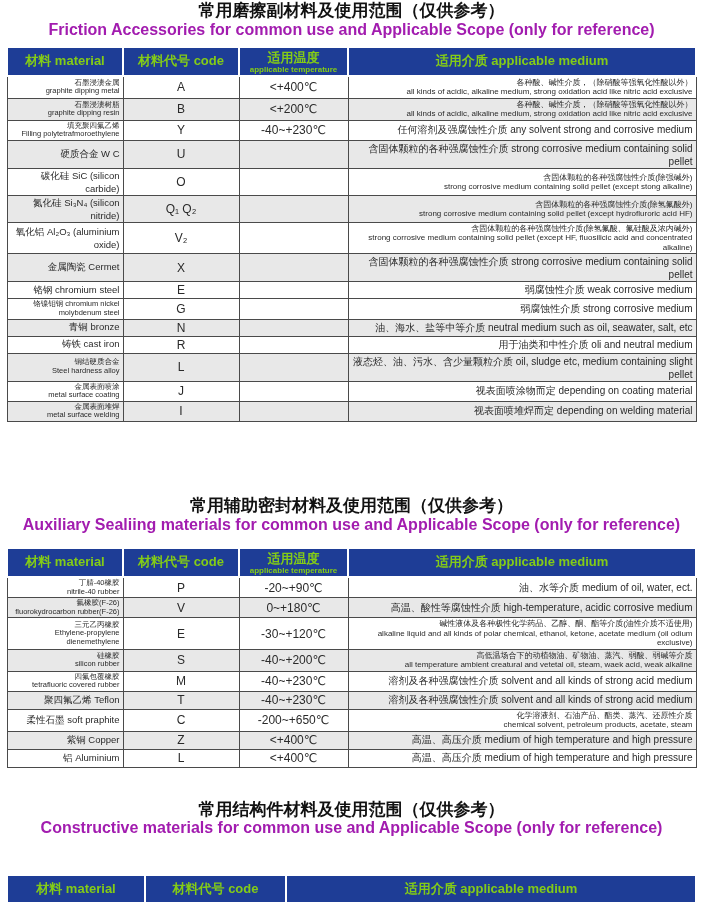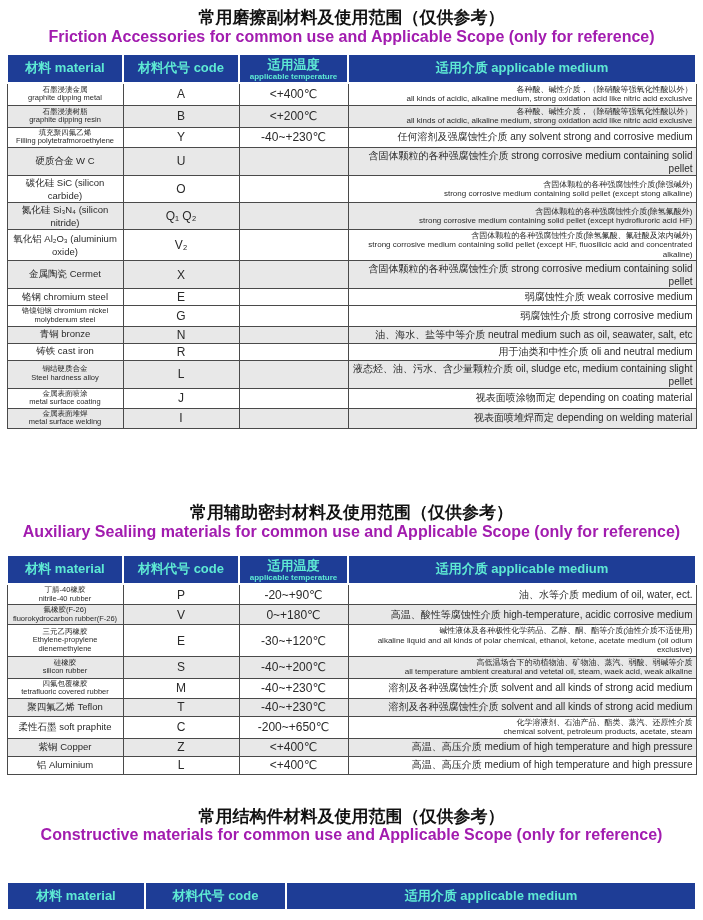--- a/index.html
+++ b/index.html
@@ -15,48 +15,48 @@
   .title-en{font-size:16px;font-weight:bold;color:#a21caf;}
   .tbl{
     border-collapse:collapse;
     width:689px;
     margin:0 auto;
     table-layout:fixed;
     border:1px solid #4a4a4a;
   }
   .tbl th{
     background:#1e3d96;
-    color:#5eead4;
+    color:#84cc16;
     font-weight:bold;
     border:2px solid #ffffff;
     height:24px;
     font-size:13px;
     padding:1px 2px;
     text-align:center;
     vertical-align:middle;
   }
   .tbl th .sub{font-size:8px;font-weight:bold;line-height:1;margin-top:-1px;}
   .tbl td{
     border:1px solid #4a4a4a;
     padding:1px 3px;
     vertical-align:middle;
     color:#2a2a2a;
     overflow:hidden;
   }
   .tbl tr.alt td{background:#e8e8e8;}
-  td.material{text-align:center;font-size:9.5px;}
+  td.material{text-align:right;font-size:9.5px;}
   td.material.two{font-size:7.5px;line-height:1.15;}
   td.code{text-align:center;font-size:12px;}
   td.temp{text-align:center;font-size:12px;}
   td.medium{text-align:right;font-size:10px;}
   td.medium.two{font-size:8px;line-height:1.18;}
   .t1 tr{height:16px;}
   .t2 tr{height:18px;}
   .t3 tr{height:19px;}
-  .gap-top1{padding-top:8px;}
+  .gap-top1{padding-top:1px;}
   .mt-table1{margin-top:7px;}
   .mt-title2{margin-top:74px;}
   .mt-table2{margin-top:13px;}
   .mt-title3{margin-top:32px;}
   .mt-table3{margin-top:36px;}
 </style>
 </head>
 <body>
 
 <div class="page">

